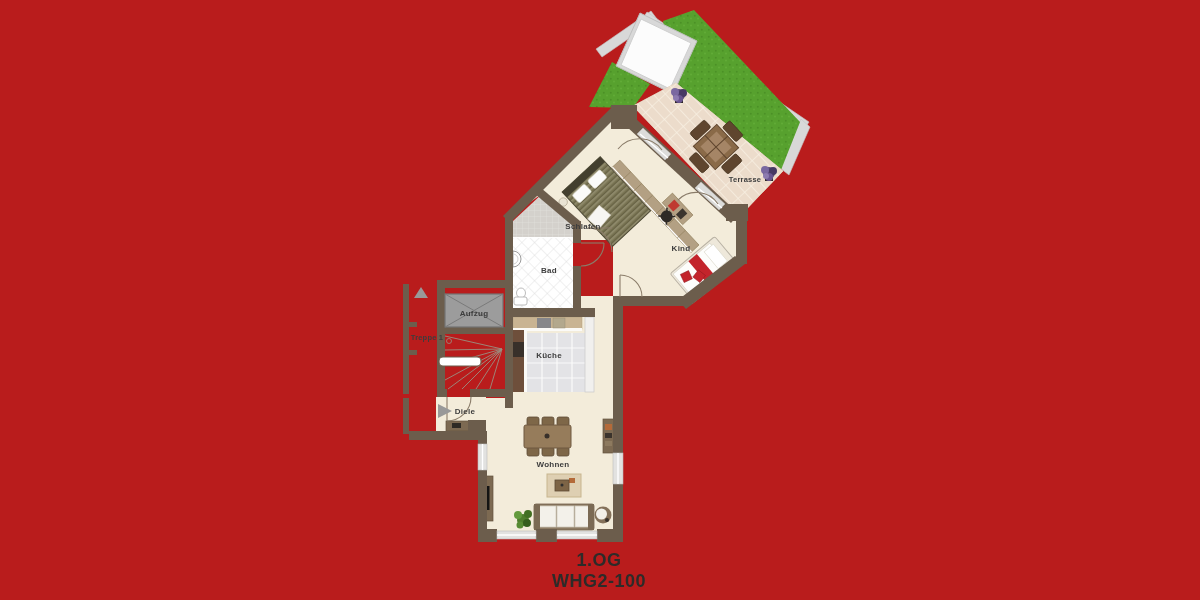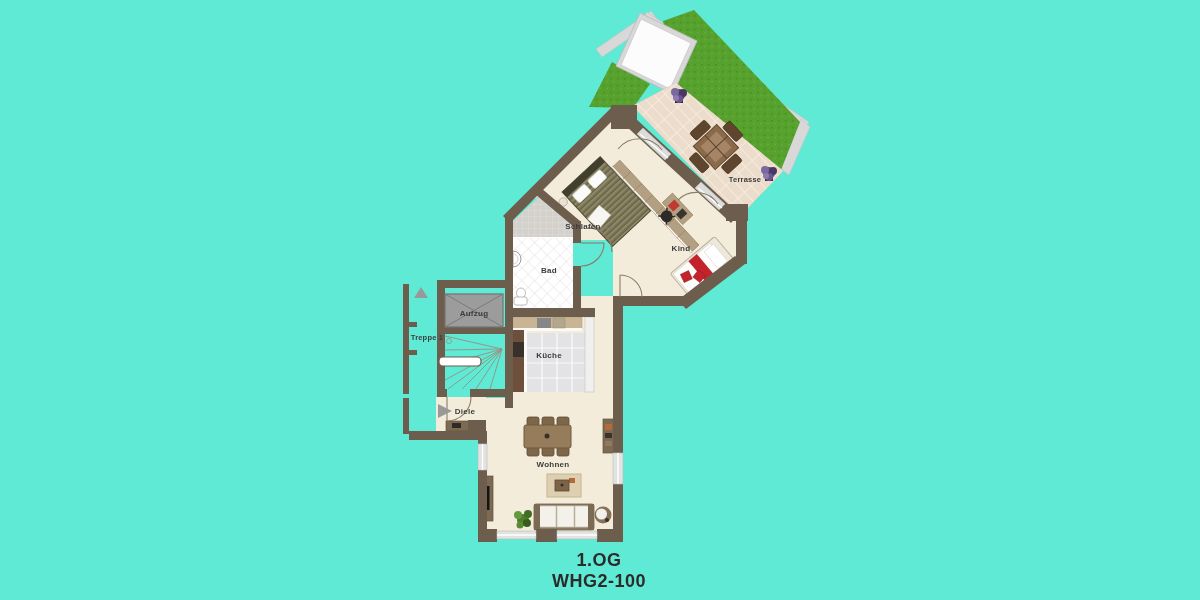--- a/index.html
+++ b/index.html
@@ -1,16 +1,16 @@
 <!DOCTYPE html>
 <html><head>
 <meta charset="utf-8">
 <style>
   html,body{margin:0;padding:0;background:#ffffff;}
-  .stage{position:relative;width:1200px;height:600px;background:#5eead4;overflow:hidden;
+  .stage{position:relative;width:1200px;height:600px;background:#b91c1c;overflow:hidden;
          font-family:"Liberation Sans",sans-serif;}
   svg{position:absolute;left:0;top:0;}
   .wall{fill:#6c5d4c;}
   .lbl{font:700 8px "Liberation Sans",sans-serif;fill:#3d3d3d;letter-spacing:.25px;text-anchor:middle;}
   .lbl-sm{font:700 7.5px "Liberation Sans",sans-serif;fill:#3d3d3d;letter-spacing:.2px;text-anchor:middle;}
   .title-txt{font:700 18px "Liberation Sans",sans-serif;fill:#2d2b29;text-anchor:middle;letter-spacing:.5px;}
   .arc{fill:none;stroke:#8a7c69;stroke-width:1.1;}
   .leaf{stroke:#8a7c69;stroke-width:1.1;}
   .window{fill:#e2e2e0;stroke:#bdbdbb;stroke-width:.6;}
   .glaz{fill:#dcdcda;stroke:#c2c2c0;stroke-width:.5;}

